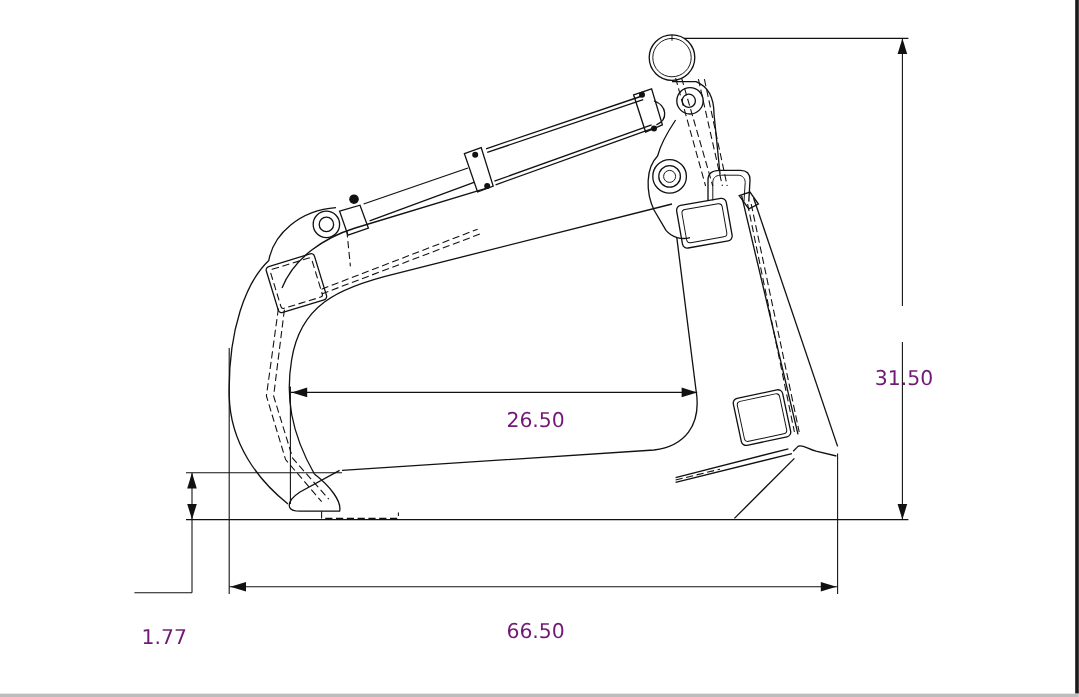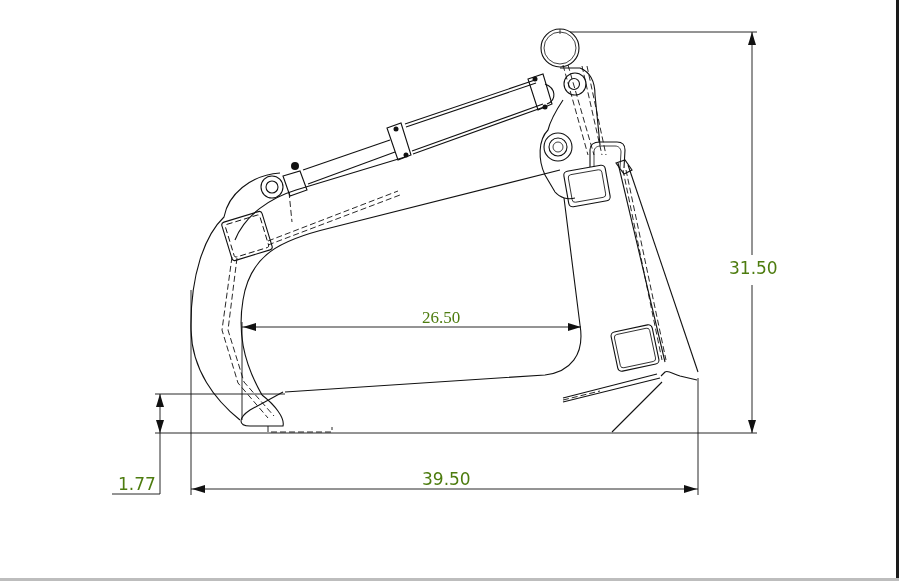--- a/index.html
+++ b/index.html
@@ -1,20 +1,20 @@
 <!DOCTYPE html>
 <html><head>
   <meta charset="utf-8">
   <style>
     html, body { margin: 0; padding: 0; background: #ffffff; }
     body { width: 899px; height: 581px; position: relative; overflow: hidden; font-family: "DejaVu Sans", sans-serif; }
     #drawing { position: absolute; left: 0; top: 0; width: 899px; height: 581px; }
     .border-right { position: absolute; left: 896px; top: 0; width: 3px; height: 578px; background: #1a1a1a; }
     .border-bottom { position: absolute; left: 0; top: 578px; width: 899px; height: 3px; background: #bdbdbd; }
-    .dim-label { position: absolute; font-size: 17px; color: #4d7c0f; line-height: 1; white-space: nowrap; font-family: "DejaVu Sans", sans-serif; }
+    .dim-label { position: absolute; font-size: 17px; color: #701a75; line-height: 1; white-space: nowrap; font-family: "DejaVu Sans", sans-serif; margin-top: 48px; }
     svg .ln { stroke: #111; stroke-width: 1.1; fill: none; }
     svg .thin { stroke: #111; stroke-width: 0.8; fill: none; }
     svg .dash { stroke: #111; stroke-width: 0.9; fill: none; stroke-dasharray: 6 3; }
     svg .dim { stroke: #111; stroke-width: 0.9; fill: none; }
     svg .arrow { fill: #111; stroke: none; }
     svg .blk { fill: #111; stroke: none; }
   </style>
 </head>
 <body>
 
@@ -146,15 +146,15 @@
 
     <line class="dim" x1="155" y1="394" x2="285" y2="394"></line>
     <line class="dim" x1="160" y1="394" x2="160" y2="494"></line>
     <polygon class="arrow" points="160,394 156,407 164,407"></polygon>
     <polygon class="arrow" points="160,433 156,420 164,420"></polygon>
     <line class="dim" x1="112" y1="494" x2="160" y2="494"></line>
   </g>
 </svg>
 
 <div class="dim-label" style="left:729px; top:260px;">31.50</div>
-<div class="dim-label" style="left:422px; top:309px;font-family:Liberation Serif, serif;">26.50</div>
-<div class="dim-label" style="left:422px; top:471px;">39.50</div>
+<div class="dim-label" style="left:422px; top:295px;">26.50</div>
+<div class="dim-label" style="left:422px; top:471px;">66.50</div>
 <div class="dim-label" style="left:118px; top:476px;">1.77</div>
 
 </body></html>

